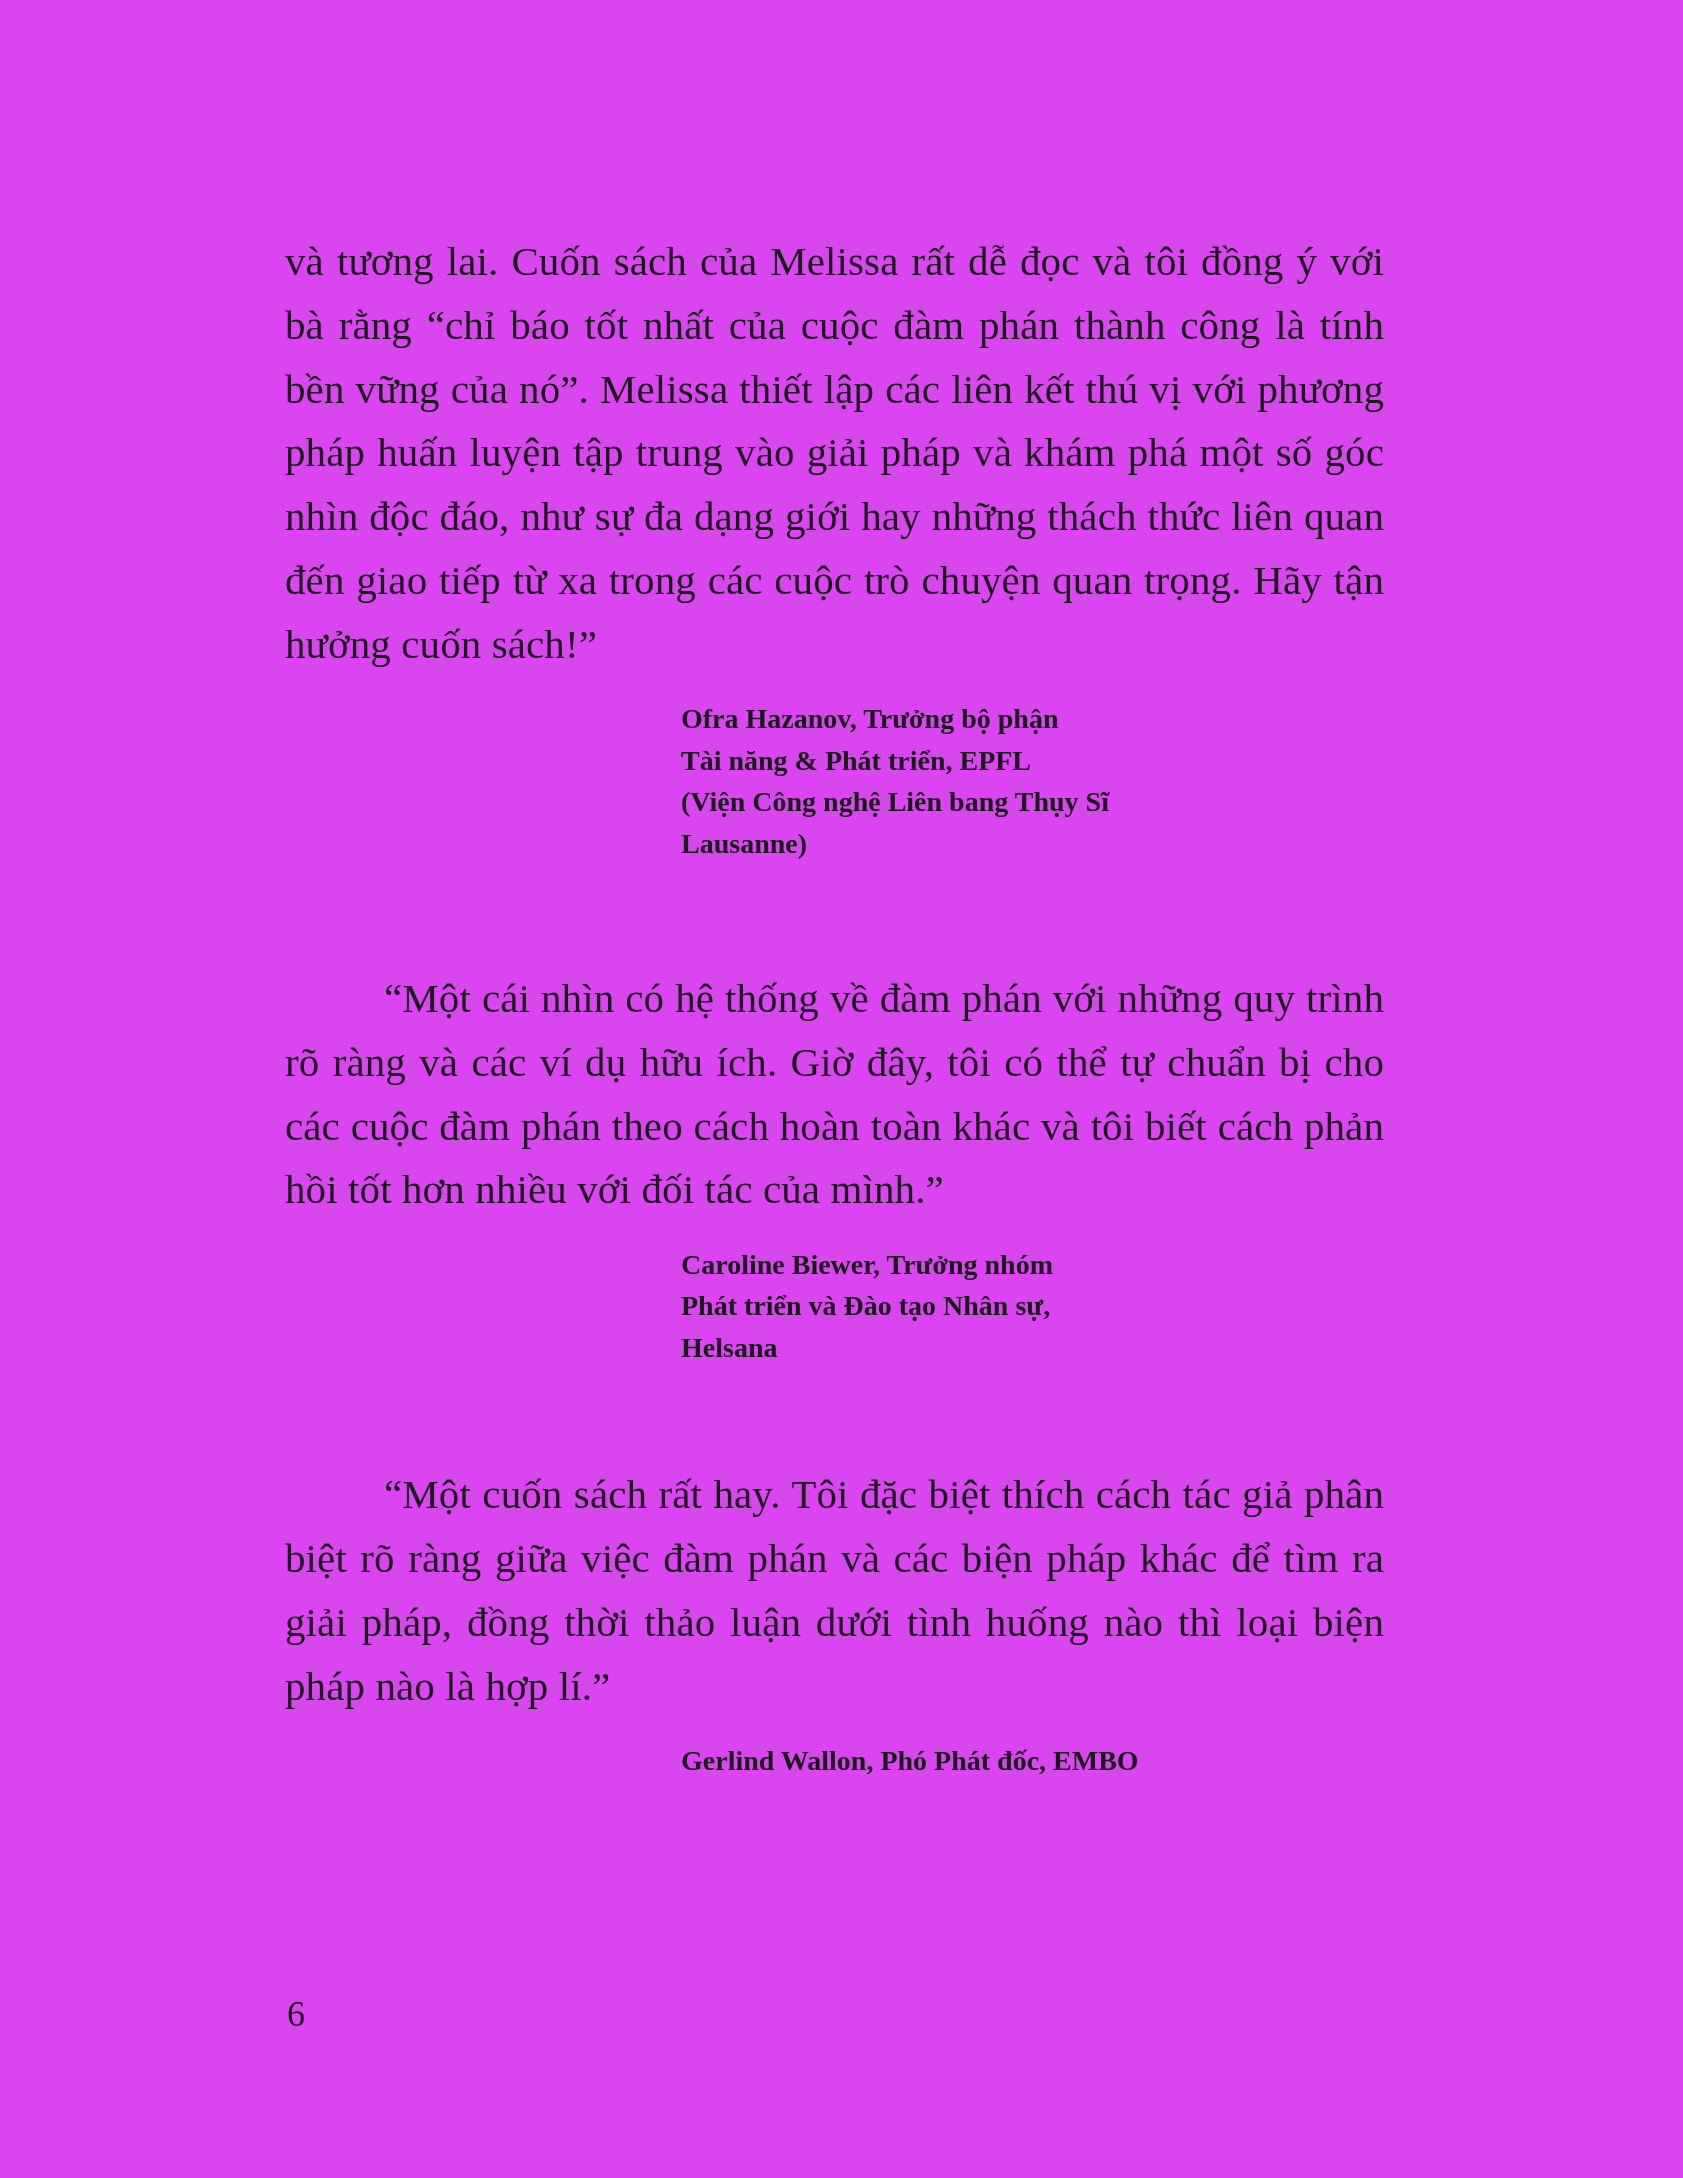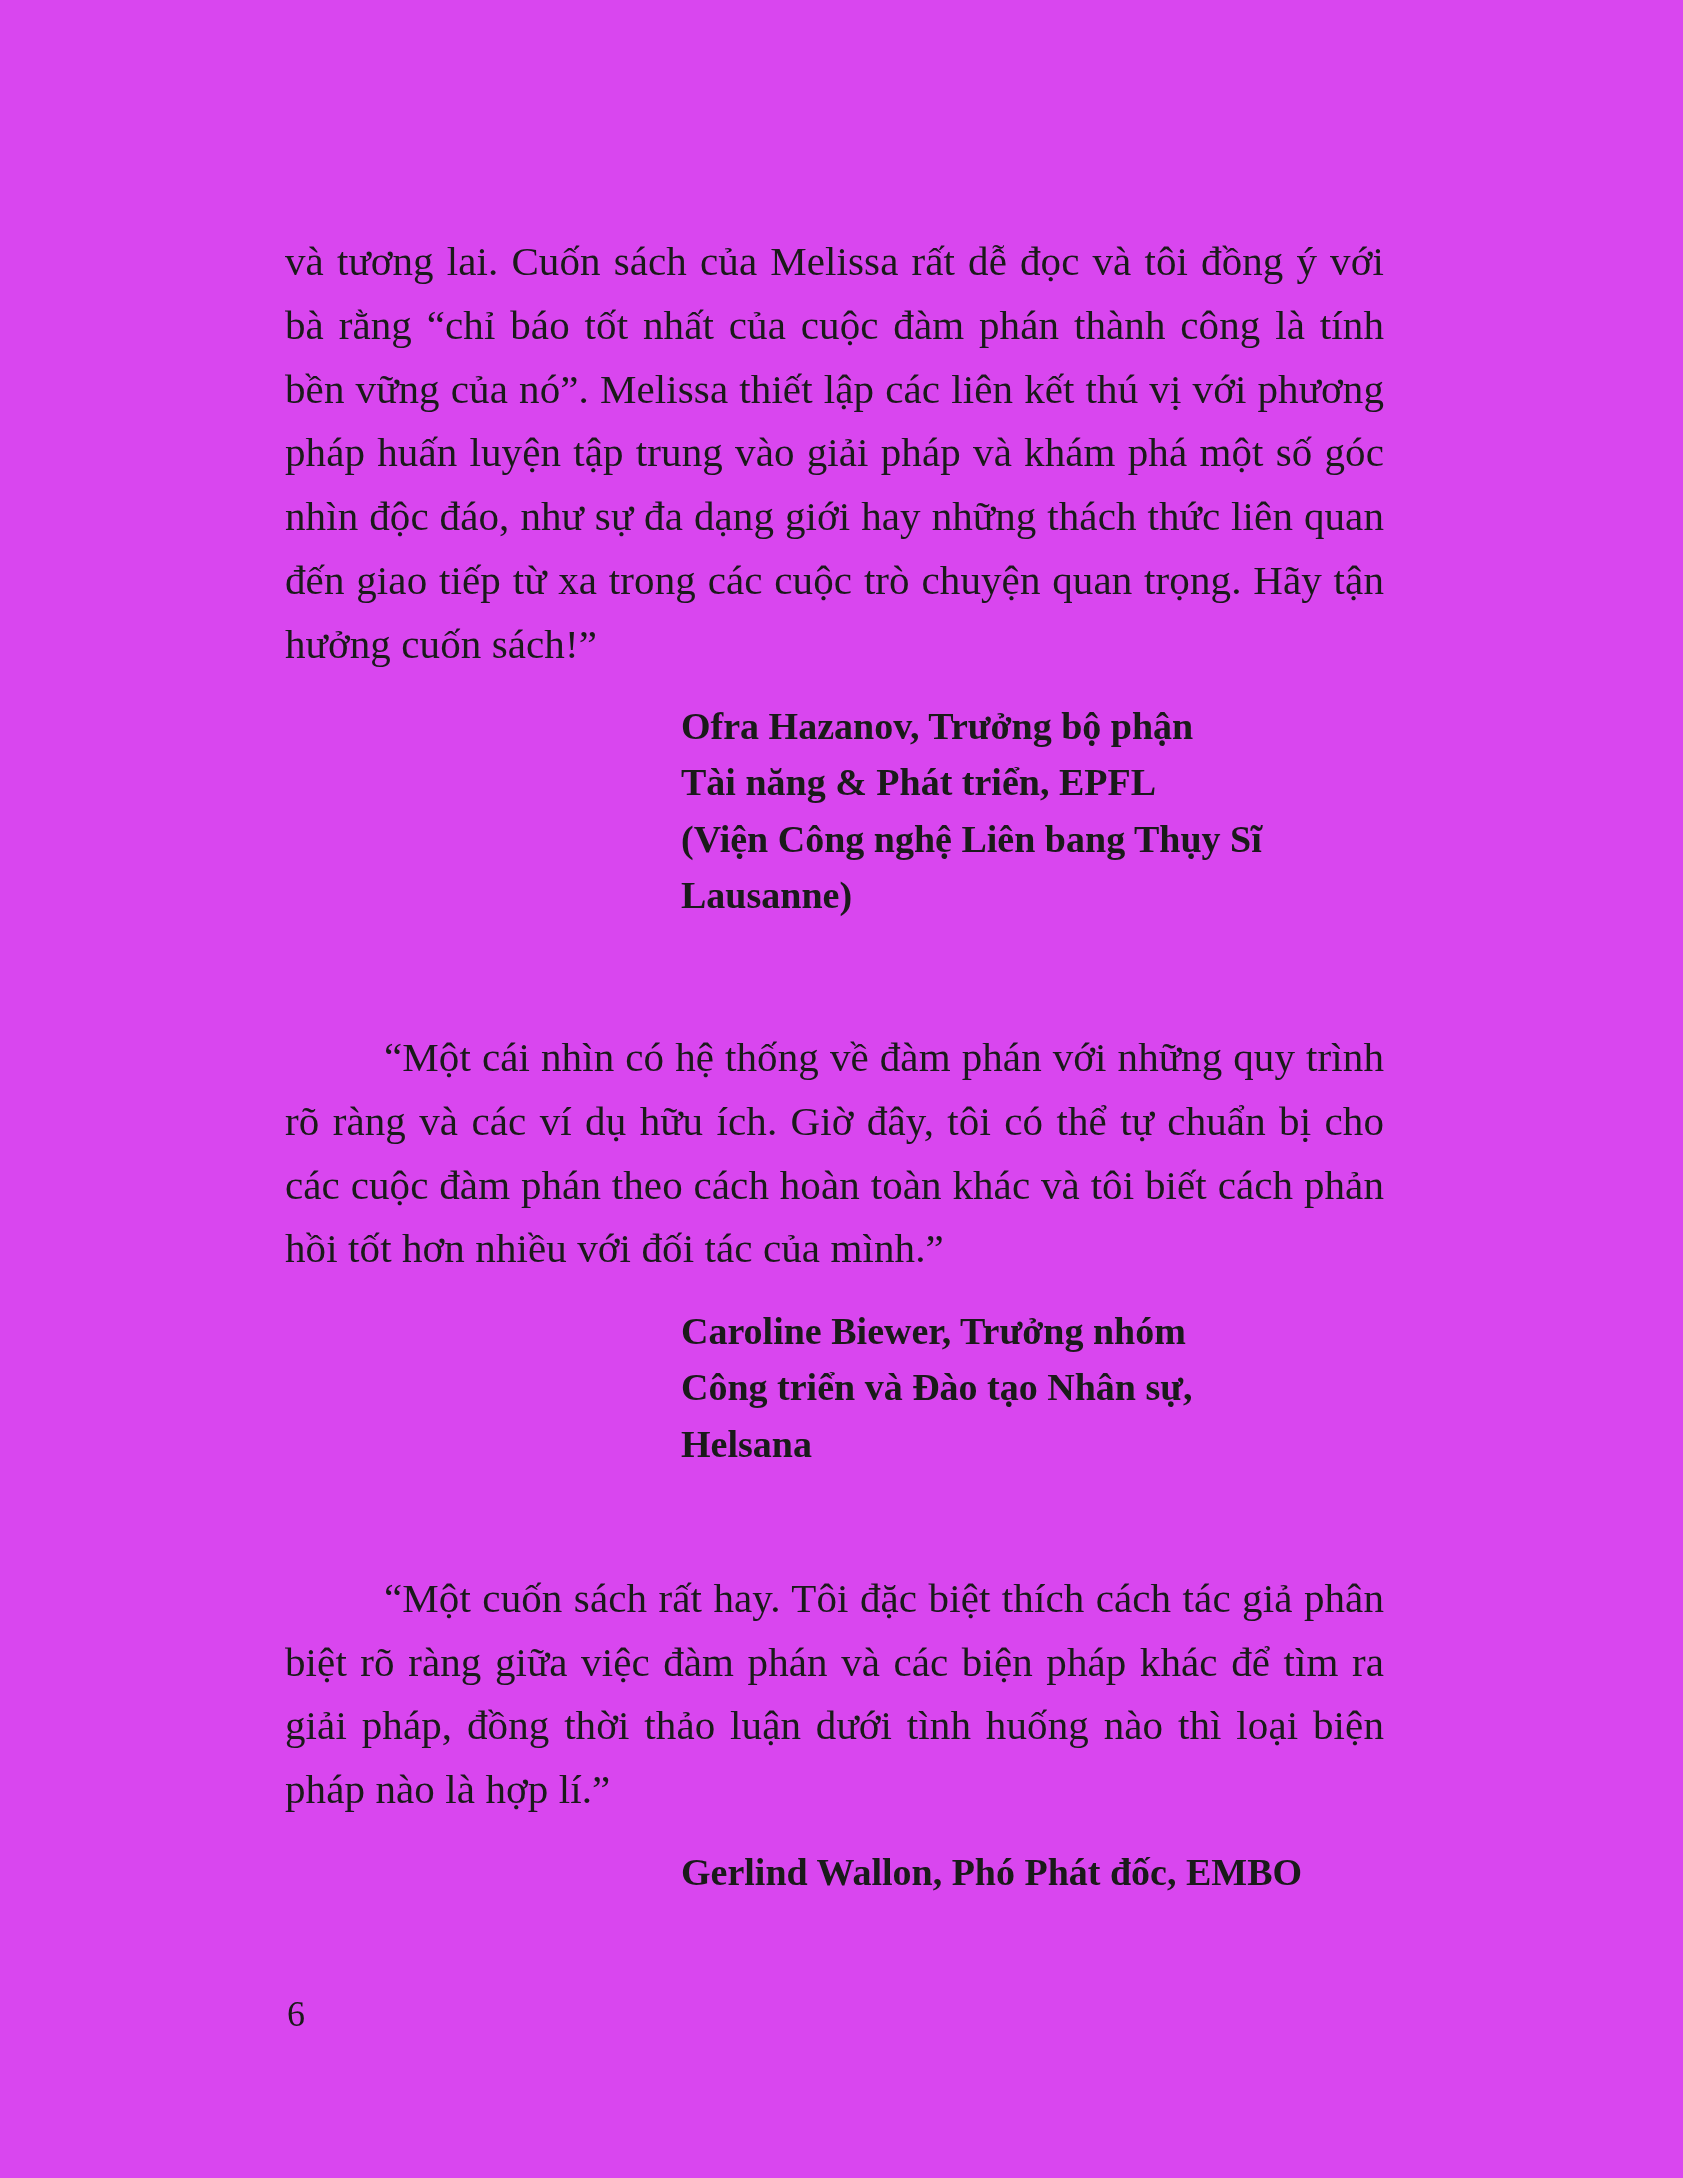--- a/index.html
+++ b/index.html
@@ -33,21 +33,21 @@
     line-height: 1.555;
     text-align: justify;
     text-justify: inter-word;
     margin: 0;
     letter-spacing: 0.1px;
   }
   .para.indent {
     text-indent: 99px;
   }
   .attrib {
-    font-size: 38px;
+    font-size: 28px;
     line-height: 1.48;
     font-weight: bold;
     margin: 0;
     padding-left: 396px;
   }
   .gap-after-para {
     height: 22px;
   }
   .block-gap {
     height: 103px;
@@ -76,21 +76,21 @@
     <p class="attrib" style="white-space: pre-line;">Ofra Hazanov, Trưởng bộ phận
 Tài năng &amp; Phát triển, EPFL
 (Viện Công nghệ Liên bang Thụy Sĩ
 Lausanne)</p>
 
     <div class="block-gap"></div>
 
     <p class="para indent">“Một cái nhìn có hệ thống về đàm phán với những quy trình rõ ràng và các ví dụ hữu ích. Giờ đây, tôi có thể tự chuẩn bị cho các cuộc đàm phán theo cách hoàn toàn khác và tôi biết cách phản hồi tốt hơn nhiều với đối tác của mình.”</p>
     <div class="gap-after-para"></div>
     <p class="attrib" style="white-space: pre-line;">Caroline Biewer, Trưởng nhóm
-Công triển và Đào tạo Nhân sự,
+Phát triển và Đào tạo Nhân sự,
 Helsana</p>
 
     <div class="block-gap-sm"></div>
 
     <p class="para indent">“Một cuốn sách rất hay. Tôi đặc biệt thích cách tác giả phân biệt rõ ràng giữa việc đàm phán và các biện pháp khác để tìm ra giải pháp, đồng thời thảo luận dưới tình huống nào thì loại biện pháp nào là hợp lí.”</p>
     <div class="gap-after-para"></div>
     <p class="attrib" style="white-space: pre-line;">Gerlind Wallon, Phó Phát đốc, EMBO</p>
 
   </div>
 

